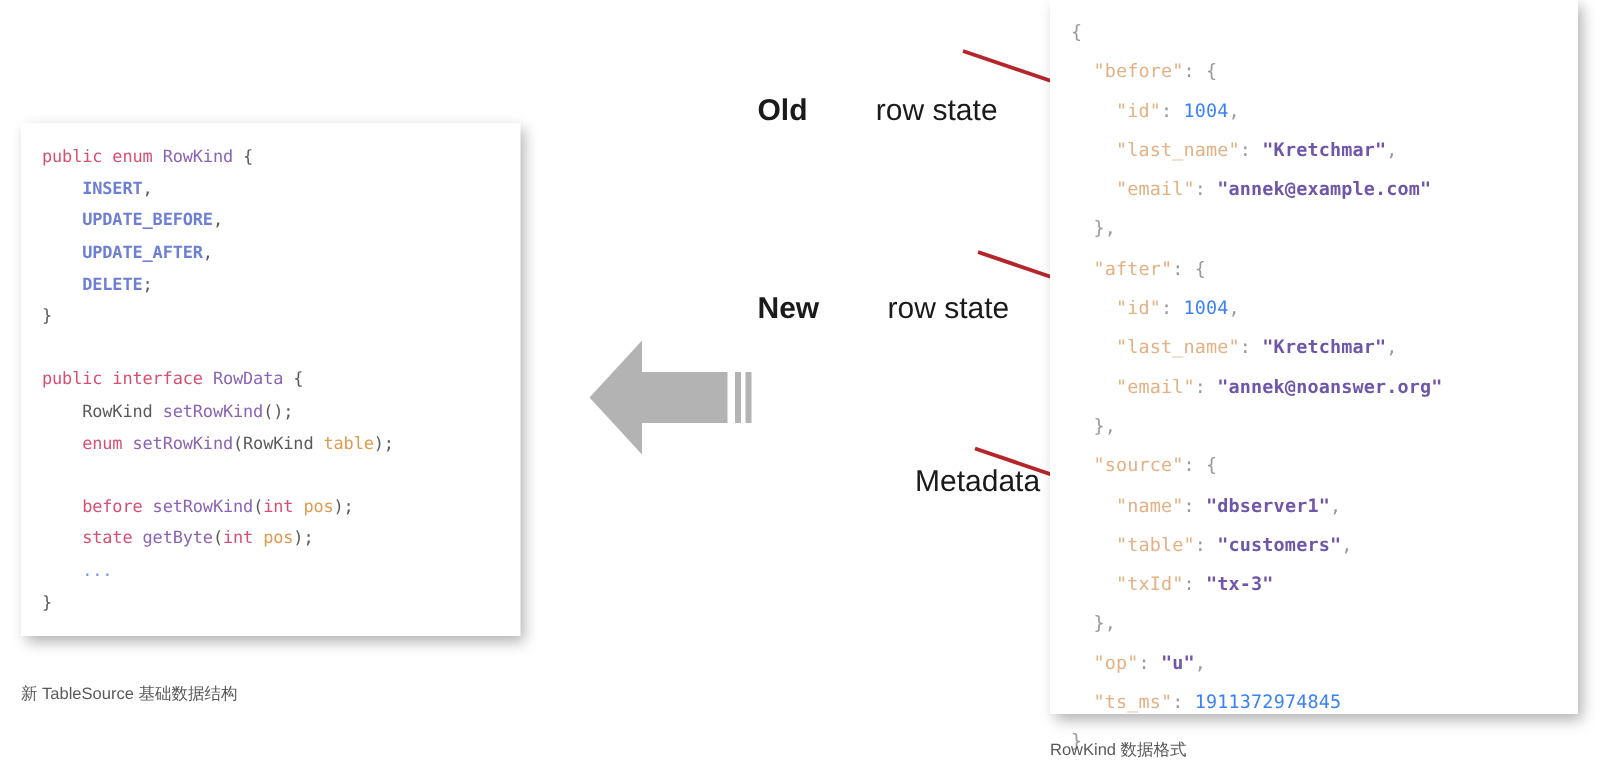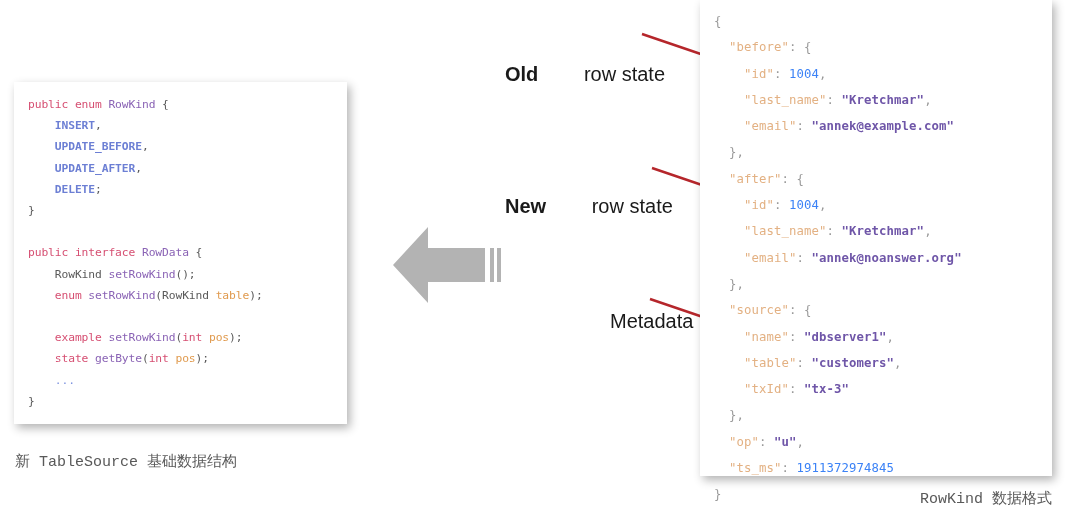--- a/index.html
+++ b/index.html
@@ -102,44 +102,44 @@
     overflow: visible;
   }
   #red-arrow-1 { left: 640px; top: 28px;  width: 110px; height: 44px; }
   #red-arrow-2 { left: 650px; top: 162px; width: 110px; height: 44px; }
   #red-arrow-3 { left: 648px; top: 293px; width: 110px; height: 44px; }
 
   
   .caption {
     position: absolute;
     color: #595959;
-    font-size: 15px;
-    font-family: Liberation Mono, monospace;
-    text-align: right;
+    font-size: 11px;
+    font-family: Liberation Sans, sans-serif;
+    text-align: left;
     line-height: 22px;
   }
   #caption-left  { left: 14px;  top: 452px; width: 223px; }
   #caption-right { left: 700px; top: 489px; width: 352px; }
 </style>
 </head>
 <body>
 
 <div class="card" id="java-card">
   <pre class="code" id="java-code"><span class="j-kw">public enum </span><span class="j-type">RowKind</span><span class="j-plain"> {</span>
 <span class="j-plain">    </span><span class="j-const">INSERT</span><span class="j-plain">,</span>
 <span class="j-plain">    </span><span class="j-const">UPDATE_BEFORE</span><span class="j-plain">,</span>
 <span class="j-plain">    </span><span class="j-const">UPDATE_AFTER</span><span class="j-plain">,</span>
 <span class="j-plain">    </span><span class="j-const">DELETE</span><span class="j-plain">;</span>
 <span class="j-plain">}</span>
 <span class="j-plain"></span>
 <span class="j-kw">public interface </span><span class="j-type">RowData</span><span class="j-plain"> {</span>
 <span class="j-plain">    </span><span class="j-plain">RowKind </span><span class="j-id">setRowKind</span><span class="j-plain">();</span>
 <span class="j-plain">    </span><span class="j-kw">enum </span><span class="j-id">setRowKind</span><span class="j-plain">(</span><span class="j-plain">RowKind </span><span class="j-param">table</span><span class="j-plain">);</span>
 <span class="j-plain"></span>
-<span class="j-plain">    </span><span class="j-kw">example </span><span class="j-id">setRowKind</span><span class="j-plain">(</span><span class="j-kw">int </span><span class="j-param">pos</span><span class="j-plain">);</span>
+<span class="j-plain">    </span><span class="j-kw">before </span><span class="j-id">setRowKind</span><span class="j-plain">(</span><span class="j-kw">int </span><span class="j-param">pos</span><span class="j-plain">);</span>
 <span class="j-plain">    </span><span class="j-kw">state </span><span class="j-id">getByte</span><span class="j-plain">(</span><span class="j-kw">int </span><span class="j-param">pos</span><span class="j-plain">);</span>
 <span class="j-plain">    </span><span class="j-dots">...</span>
 <span class="j-plain">}</span></pre>
 </div>
 
 <div class="caption" id="caption-left">新 TableSource 基础数据结构</div>
 
 <svg id="big-arrow" viewBox="0 0 112 86">
   <polygon points="0,43 35,5 35,26 92,26 92,60 35,60 35,81" fill="#b3b3b3"></polygon>
   <rect x="97" y="26" width="4" height="34" fill="#b3b3b3"></rect>

